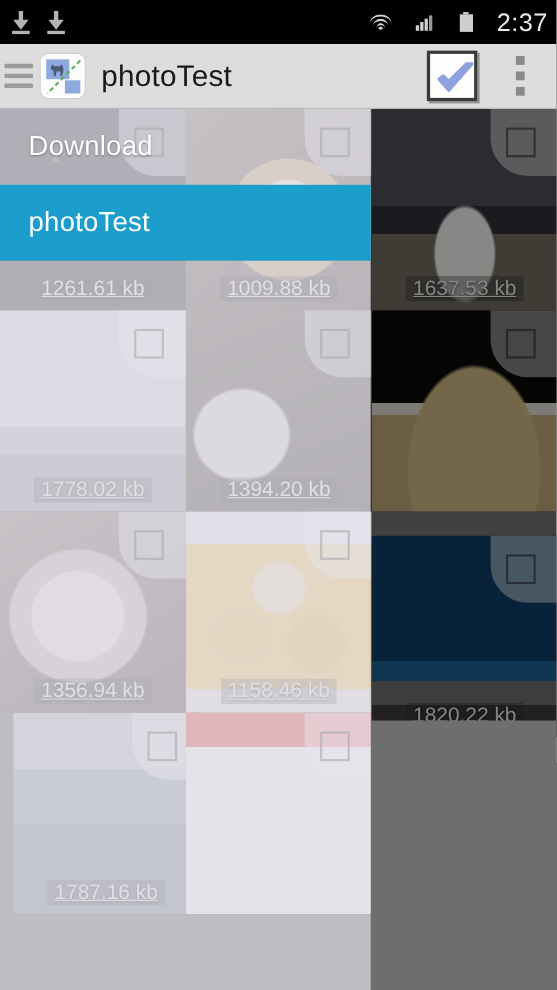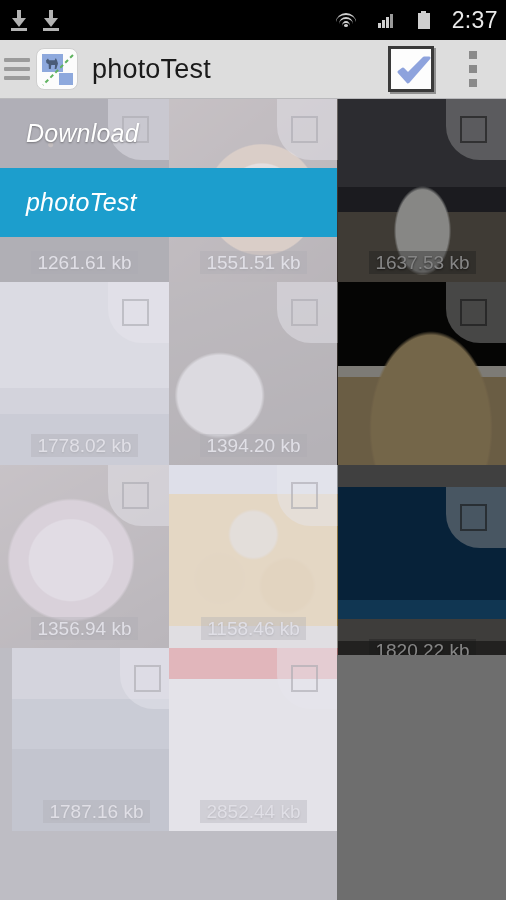--- a/index.html
+++ b/index.html
@@ -36,21 +36,21 @@
   
   .grid { position:absolute; left:0; top:99px; width:506px; height:801px; }
   .cell { position:absolute; width:169px; height:183px; overflow:hidden; background:#555; }
   .cell .ph { position:absolute; inset:0; }
   .cell .cbwrap { position:absolute; right:0; top:0; width:61px; height:61px;
     background:rgba(255,255,255,.46); border-bottom-left-radius:34px; }
   .cell .cb { position:absolute; left:14px; top:17px; width:27px; height:27px;
     border:2px solid rgba(40,40,40,.62); background:transparent; }
   .cell .size { position:absolute; left:0; bottom:8px; width:100%; text-align:center;
     color:#e6e6e6; font-size:19px; text-shadow:0 1px 2px rgba(0,0,0,.55); }
-  .cell .size span { background:rgba(40,40,40,.34); padding:1px 6px; }
+  .cell .size span { background:rgba(40,40,40,.34); padding:1px 6px;text-decoration:underline; }
 
   
   .ph-airport{background:
     radial-gradient(circle at 30% 25%, #7e6b57 0 2px, transparent 3px),
     linear-gradient(#3b3b3f 0 42%, #8b8b8b 42% 50%, #5a5a58 50% 70%, #3a3a38 70% 100%);}
   .ph-plate{background:
     radial-gradient(circle at 55% 55%, #f3e6cf 0 26%, #cfa87a 27% 40%, transparent 41%),
     linear-gradient(140deg,#8a7a6e,#5c5048);}
   .ph-plane{background:
     radial-gradient(ellipse at 50% 72%, #e8e8e6 0 22%, transparent 24%),
@@ -81,21 +81,21 @@
   
   .scrim { position:absolute; left:337px; top:99px; width:169px; height:801px;
     background:rgba(0,0,0,.42); }
   .scrim-empty { position:absolute; left:337px; top:655px; width:169px; height:245px;
     background:#6e6e6e; }
 
   
   .drawer { position:absolute; left:0; top:99px; width:337px; height:801px;
     background:rgba(222,221,230,.72); }
   .drawer-item { position:absolute; left:0; width:337px; height:69px;
-    display:flex; align-items:center; padding-left:26px;font-style:italic; }
+    display:flex; align-items:center; padding-left:26px; }
   .drawer-item .lbl { color:#ffffff; font-size:25px; letter-spacing:.2px;
     text-shadow:0 1px 2px rgba(0,0,0,.35); }
   .drawer-item.sel { background:#1c9ecd; }
   .drawer-item.sel .lbl { text-shadow:none; }
 
   
   .actionbar { position:absolute; left:0; top:40px; width:506px; height:59px;
     background:#dddddd; display:flex; align-items:center; border-bottom:1px solid #b9b9bc; }
   .hamburger { width:26px; margin-left:4px; display:flex; flex-direction:column; gap:5px; }
   .hamburger b { display:block; height:4px; background:#9b9b9b; border-radius:1px; }
@@ -125,21 +125,21 @@
         <div class="cbwrap">
           <div class="cb"></div>
         </div>
         <div class="size"><span>1261.61 kb</span></div>
       </div>
       <div class="cell" style="left: 169px; top: 0px;">
         <div class="ph ph-plate"></div>
         <div class="cbwrap">
           <div class="cb"></div>
         </div>
-        <div class="size"><span>1551.51 kb</span></div>
+        <div class="size"><span>1009.88 kb</span></div>
       </div>
       <div class="cell" style="left: 338px; top: 0px;">
         <div class="ph ph-plane"></div>
         <div class="cbwrap">
           <div class="cb"></div>
         </div>
         <div class="size"><span>1637.53 kb</span></div>
       </div>
       <div class="cell" style="left: 0px; top: 183px;">
         <div class="ph ph-fuku"></div>
@@ -187,21 +187,20 @@
         <div class="cbwrap">
           <div class="cb"></div>
         </div>
         <div class="size"><span>1787.16 kb</span></div>
       </div>
       <div class="cell" style="left: 169px; top: 549px;">
         <div class="ph ph-map"></div>
         <div class="cbwrap">
           <div class="cb"></div>
         </div>
-        <div class="size"><span>2852.44 kb</span></div>
       </div>
     </div>
 
   <div class="scrim"></div>
   <div class="scrim-empty"></div>
 
   <div class="drawer">
       <div class="drawer-item" style="top: 0px;">
         <span class="lbl">Download</span>
       </div>

